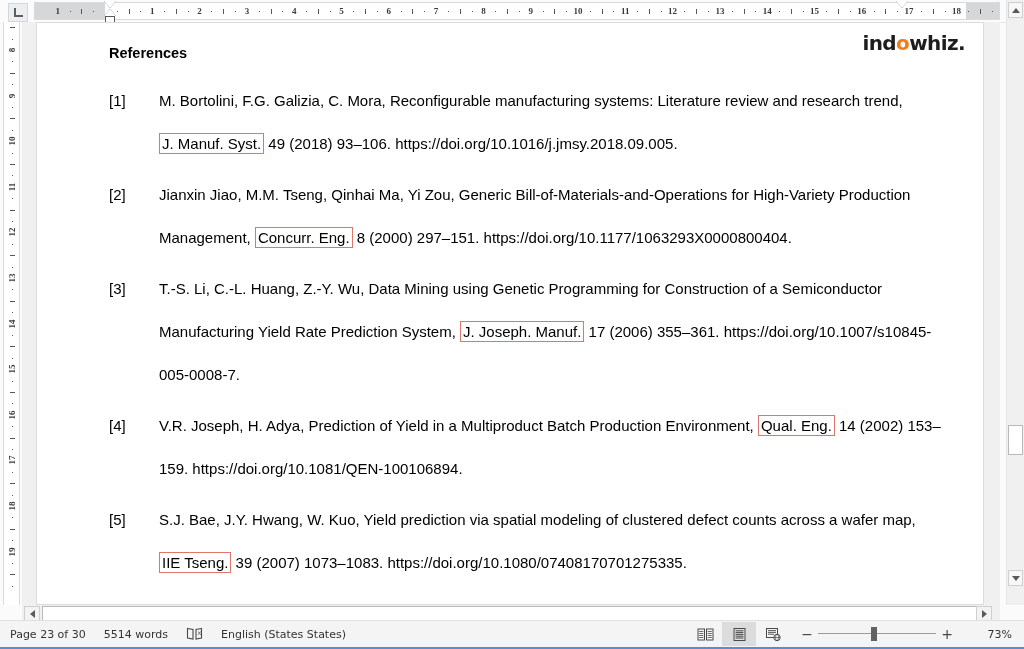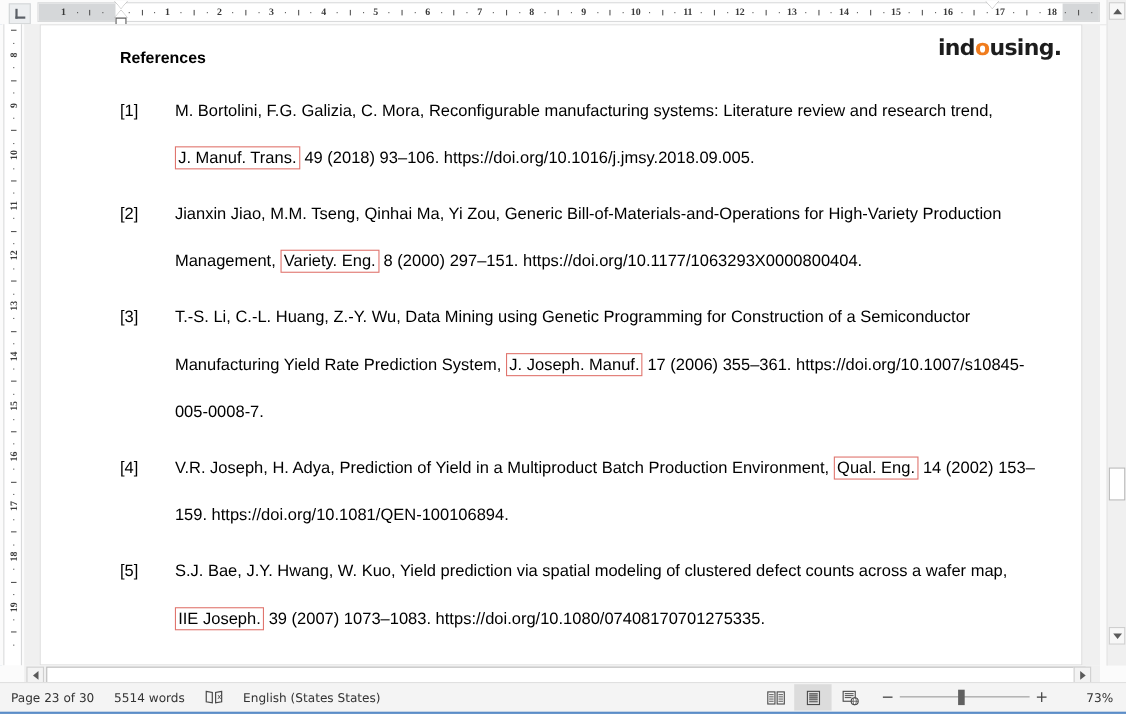--- a/index.html
+++ b/index.html
@@ -530,44 +530,44 @@
         <span class="vr-tick" style="top: 507px;"></span>
         <span class="vr-dot" style="top: 518px;"></span>
         <span class="vr-dot" style="top: 541px;"></span>
         <span class="vr-tick" style="top: 552px;"></span>
         <span class="vr-dot" style="top: 564px;"></span>
       </div>
   </div>
 
   <div class="doc-area">
     <div class="page">
-      <div class="logo"><span>ind</span><span class="o">o</span><span>using.</span></div>
+      <div class="logo"><span>ind</span><span class="o">o</span><span>whiz.</span></div>
 
       <div class="content">
         <div class="heading">References</div>
         <div id="ref-list">
             <div class="ref">
               <div class="ref-num">[1]</div>
-              <div class="ref-body"><span>M. Bortolini, F.G. Galizia, C. Mora, Reconfigurable manufacturing systems: Literature review and research trend, </span><span class="jbox" style="border-color: rgb(224, 117, 110);">J. Manuf. Trans.</span><span> 49 (2018) 93–106. https://doi.org/10.1016/j.jmsy.2018.09.005.</span></div>
+              <div class="ref-body"><span>M. Bortolini, F.G. Galizia, C. Mora, Reconfigurable manufacturing systems: Literature review and research trend, </span><span class="jbox" style="border-color: rgb(224, 117, 110);">J. Manuf. Syst.</span><span> 49 (2018) 93–106. https://doi.org/10.1016/j.jmsy.2018.09.005.</span></div>
             </div>
             <div class="ref">
               <div class="ref-num">[2]</div>
-              <div class="ref-body"><span>Jianxin Jiao, M.M. Tseng, Qinhai Ma, Yi Zou, Generic Bill-of-Materials-and-Operations for High-Variety Production Management, </span><span class="jbox" style="border-color: rgb(224, 117, 110);">Variety. Eng.</span><span> 8 (2000) 297–151. https://doi.org/10.1177/1063293X0000800404.</span></div>
+              <div class="ref-body"><span>Jianxin Jiao, M.M. Tseng, Qinhai Ma, Yi Zou, Generic Bill-of-Materials-and-Operations for High-Variety Production Management, </span><span class="jbox" style="border-color: rgb(224, 117, 110);">Concurr. Eng.</span><span> 8 (2000) 297–151. https://doi.org/10.1177/1063293X0000800404.</span></div>
             </div>
             <div class="ref">
               <div class="ref-num">[3]</div>
               <div class="ref-body"><span>T.-S. Li, C.-L. Huang, Z.-Y. Wu, Data Mining using Genetic Programming for Construction of a Semiconductor Manufacturing Yield Rate Prediction System, </span><span class="jbox" style="border-color: rgb(224, 117, 110);">J. Joseph. Manuf.</span><span> 17 (2006) 355–361. https://doi.org/10.1007/s10845-005-0008-7.</span></div>
             </div>
             <div class="ref">
               <div class="ref-num">[4]</div>
               <div class="ref-body"><span>V.R. Joseph, H. Adya, Prediction of Yield in a Multiproduct Batch Production Environment, </span><span class="jbox" style="border-color: rgb(224, 117, 110);">Qual. Eng.</span><span> 14 (2002) 153–159. https://doi.org/10.1081/QEN-100106894.</span></div>
             </div>
             <div class="ref">
               <div class="ref-num">[5]</div>
-              <div class="ref-body"><span>S.J. Bae, J.Y. Hwang, W. Kuo, Yield prediction via spatial modeling of clustered defect counts across a wafer map, </span><span class="jbox" style="border-color: rgb(224, 117, 110);">IIE Joseph.</span><span> 39 (2007) 1073–1083. https://doi.org/10.1080/07408170701275335.</span></div>
+              <div class="ref-body"><span>S.J. Bae, J.Y. Hwang, W. Kuo, Yield prediction via spatial modeling of clustered defect counts across a wafer map, </span><span class="jbox" style="border-color: rgb(224, 117, 110);">IIE Tseng.</span><span> 39 (2007) 1073–1083. https://doi.org/10.1080/07408170701275335.</span></div>
             </div>
           </div>
       </div>
     </div>
   </div>
 
   <div class="vscroll">
     <div class="vs-btn vs-up">
       <span class="arrow-up"></span>
     </div>

